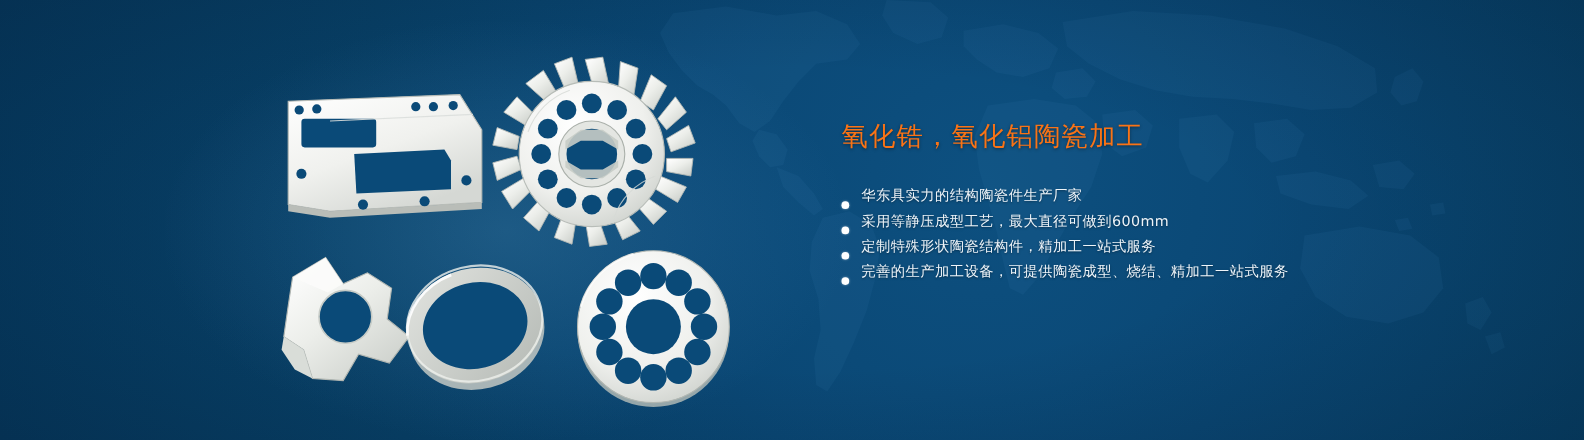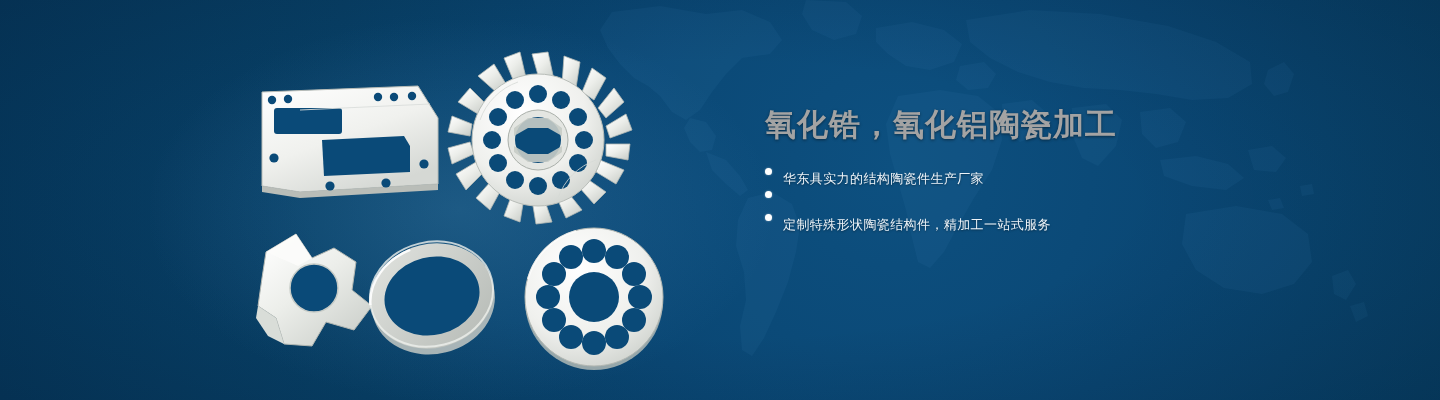--- a/index.html
+++ b/index.html
@@ -37,36 +37,36 @@
 
   
   .products{position:absolute;left:0;top:0;width:720px;height:400px;}
   .products svg{display:block;width:100%;height:100%;}
 
   
   .copy{
     position:absolute;left:765px;top:104px;width:620px;
   }
   .headline{
-    color:#a3a3a3;
-    font-size:31px;
+    color:#f97316;
+    font-size:24px;
     line-height:40px;
     letter-spacing:1px;
-    font-weight:700;
+    font-weight:400;
     text-shadow:0 1px 3px rgba(0,0,0,0.45);
     white-space:nowrap;
   }
   .bullets{
     margin-top:24px;
     list-style:none;
     padding:0;
   }
   .bullet{
     display:flex;
-    align-items:flex-start;
+    align-items:flex-end;
     height:22px;
     margin-bottom:1px;
   }
   .dot{
     width:7px;height:7px;border-radius:50%;
     background:#ffffff;
     flex:0 0 auto;
     margin-right:11px;
     box-shadow:0 0 2px rgba(255,255,255,0.5);
   }
@@ -280,21 +280,26 @@
   <div class="copy">
     <div class="headline">氧化锆，氧化铝陶瓷加工</div>
 
     <ul class="bullets">
       <li class="bullet">
         <span class="dot"></span>
         <span class="btext">华东具实力的结构陶瓷件生产厂家</span>
       </li>
       <li class="bullet">
         <span class="dot"></span>
+        <span class="btext">采用等静压成型工艺，最大直径可做到600mm</span>
       </li>
       <li class="bullet">
         <span class="dot"></span>
         <span class="btext">定制特殊形状陶瓷结构件，精加工一站式服务</span>
       </li>
+      <li class="bullet">
+        <span class="dot"></span>
+        <span class="btext">完善的生产加工设备，可提供陶瓷成型、烧结、精加工一站式服务</span>
+      </li>
     </ul>
   </div>
 
 </div>
 
 </body></html>

